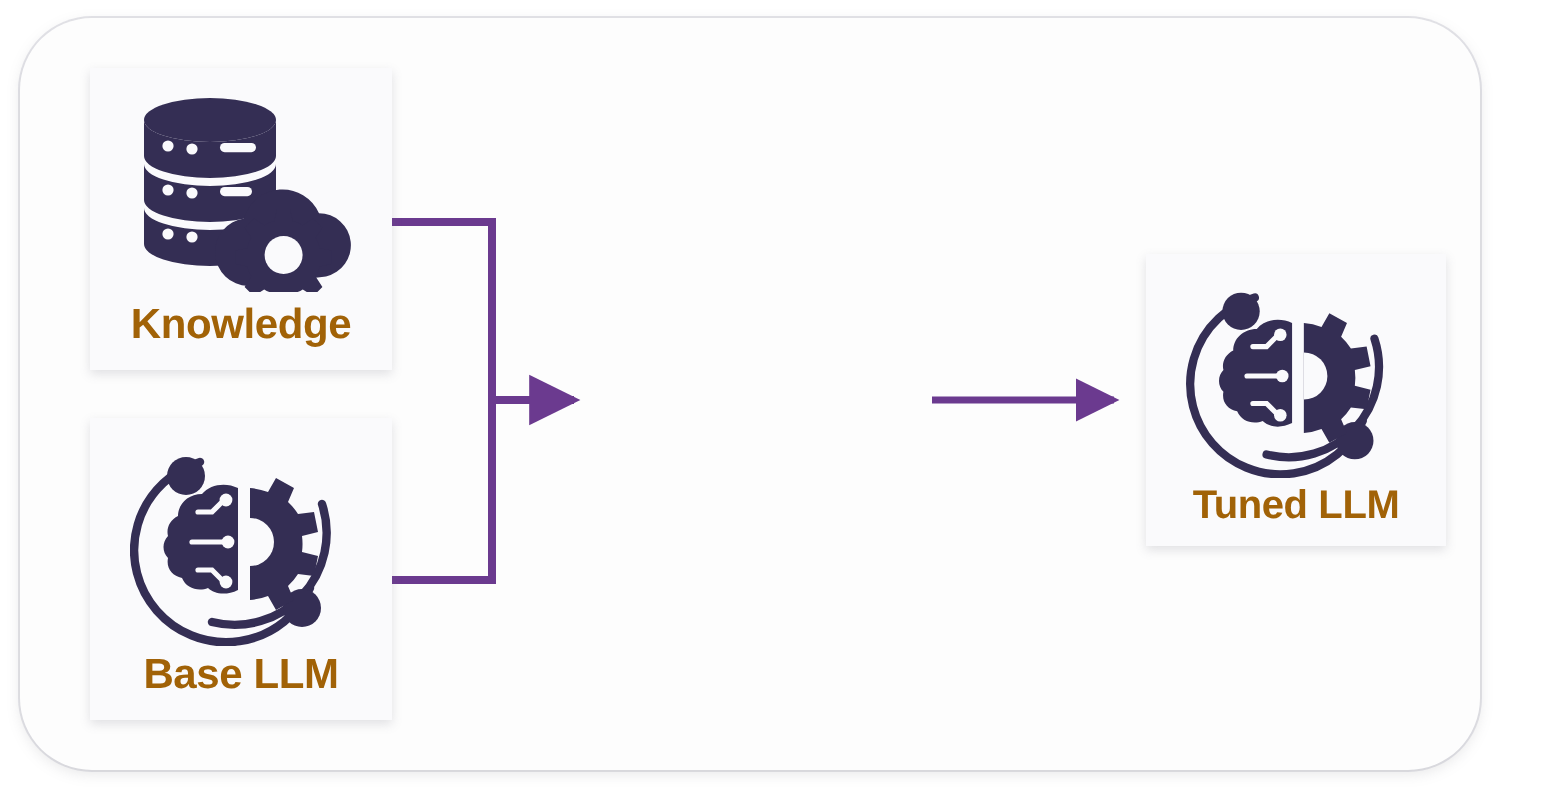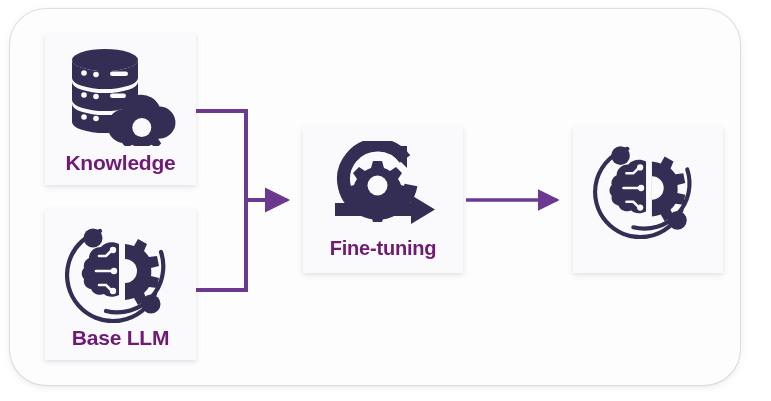--- a/index.html
+++ b/index.html
@@ -46,21 +46,21 @@
     box-sizing: border-box;
   }
   .card .icon-wrap {
     display: flex;
     align-items: center;
     justify-content: center;
     width: 100%;
   }
   .card .card-label {
     font-weight: bold;
-    color: #701a75;
+    color: #a16207;
     letter-spacing: -0.2px;
     white-space: nowrap;
     text-align: center;
     line-height: 1;
   }
 
   #card-knowledge {
     left: 45px; top: 34px; width: 151px; height: 151px;
     padding-top: 12px;
   }
@@ -182,43 +182,20 @@
 
         <path fill="#342e54" d="M60,23 l0,58 a30,30 0 0 0 9,-2 l4,7 l9,-5 l-3,-7 a30,30 0 0 0 5,-6 l8,1
                  l2,-10 l-8,-2 a30,30 0 0 0 0,-8 l8,-2 l-2,-10 l-8,1 a30,30 0 0 0 -5,-6
                  l3,-7 l-9,-5 l-4,7 a30,30 0 0 0 -9,-2 z"></path>
         <path fill="#fafafc" d="M60,40 a12,12 0 0 1 0,24 z"></path>
       </svg>
     </div>
     <div class="card-label">Base LLM</div>
   </div>
 
-  <div class="card" id="card-fine-tuning">
-    <div class="icon-wrap">
-      <svg width="112" height="90" viewBox="0 0 112 90" xmlns="http://www.w3.org/2000/svg">
-
-        <path d="M78,18 A34,34 0 1 0 84,44" fill="none" stroke="#342e54" stroke-width="13" stroke-linecap="butt"></path>
-
-        <path d="M58,5 L80,5 L80,27 Z" fill="#342e54"></path>
-
-        <g fill="#342e54">
-          <path d="M46,20 l9,0 l2,7 a21,21 0 0 1 6,3 l6,-4 l6,6 l-4,6 a21,21 0 0 1 3,6
-                   l7,2 l0,9 l-7,2 a21,21 0 0 1 -3,6 l4,6 l-6,6 l-6,-4 a21,21 0 0 1 -6,3
-                   l-2,7 l-9,0 l-2,-7 a21,21 0 0 1 -6,-3 l-6,4 l-6,-6 l4,-6
-                   a21,21 0 0 1 -3,-6 l-7,-2 l0,-9 l7,-2 a21,21 0 0 1 3,-6 l-4,-6 l6,-6
-                   l6,4 a21,21 0 0 1 6,-3 z"></path>
-        </g>
-        <circle cx="50.5" cy="44.5" r="10" fill="#fafafc"></circle>
-
-        <rect x="8" y="62" width="82" height="13" fill="#342e54"></rect>
-        <path d="M84,54 L108,68.5 L84,83 Z" fill="#342e54"></path>
-      </svg>
-    </div>
-    <div class="card-label">Fine-tuning</div>
-  </div>
 
   <div class="card" id="card-tuned-llm">
     <div class="icon-wrap">
       <svg width="110" height="102" viewBox="0 0 112 104" xmlns="http://www.w3.org/2000/svg">
         <path d="M35,12 A46,46 0 1 0 90,75" fill="none" stroke="#342e54" stroke-width="4.2" stroke-linecap="round"></path>
         <path d="M41,92 A46,46 0 0 0 96,33" fill="none" stroke="#342e54" stroke-width="4.2" stroke-linecap="round"></path>
         <circle cx="28" cy="19" r="9.5" fill="#342e54"></circle>
         <circle cx="86" cy="85" r="9.5" fill="#342e54"></circle>
 
         <path fill="#342e54" d="M54,25 c-6,-3 -14,-2 -18,3 c-7,0 -12,5 -12,11 c-4,2 -6,6 -5,10
@@ -233,15 +210,16 @@
           <circle cx="49" cy="52" r="3.2"></circle>
           <circle cx="48" cy="72" r="3.2"></circle>
         </g>
 
         <path fill="#342e54" d="M60,23 l0,58 a30,30 0 0 0 9,-2 l4,7 l9,-5 l-3,-7 a30,30 0 0 0 5,-6 l8,1
                  l2,-10 l-8,-2 a30,30 0 0 0 0,-8 l8,-2 l-2,-10 l-8,1 a30,30 0 0 0 -5,-6
                  l3,-7 l-9,-5 l-4,7 a30,30 0 0 0 -9,-2 z"></path>
         <path fill="#fafafc" d="M60,40 a12,12 0 0 1 0,24 z"></path>
       </svg>
     </div>
+    <div class="card-label">Tuned LLM</div>
   </div>
 
 </div>
 
 </body></html>

